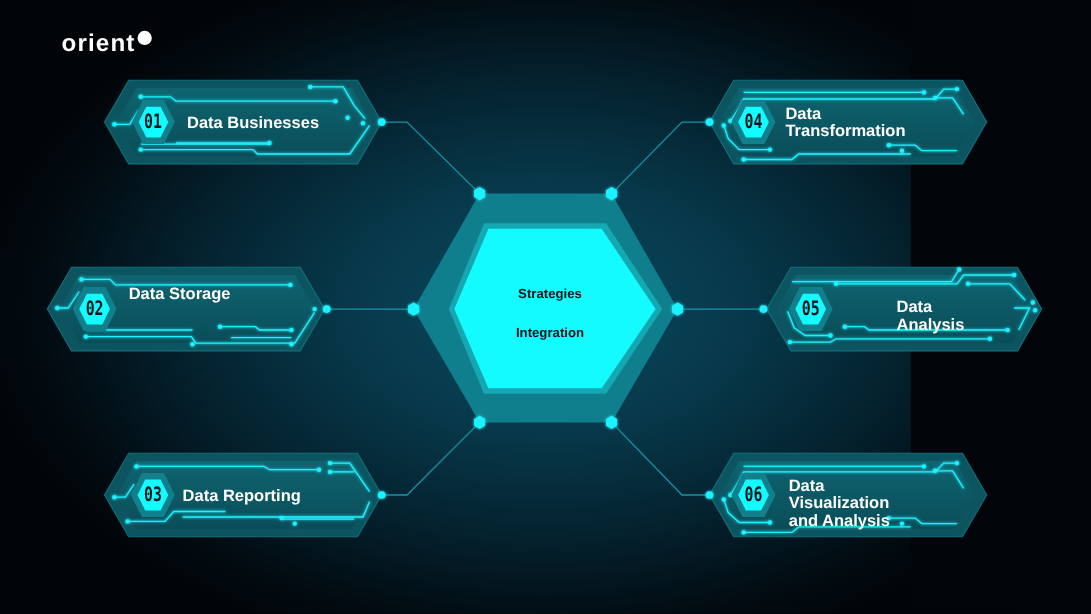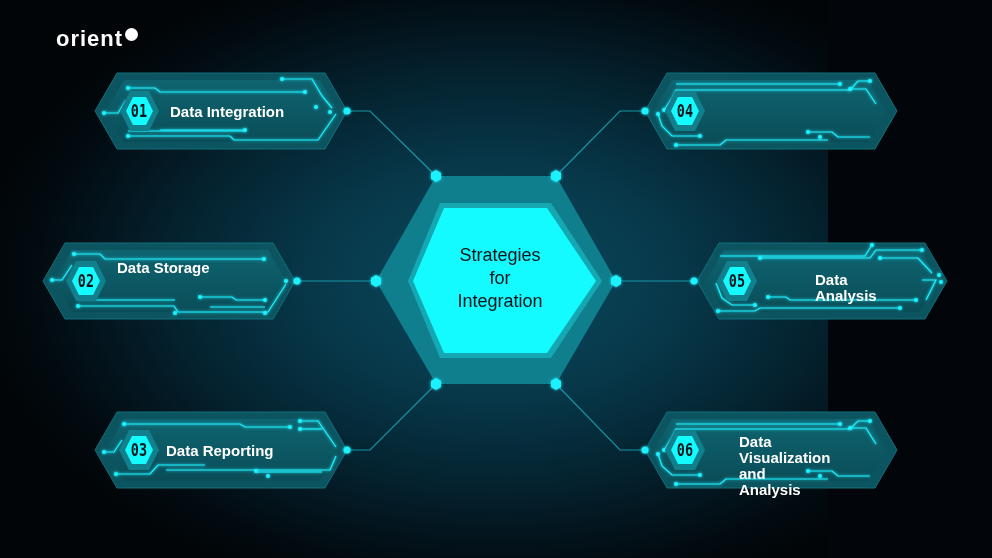--- a/index.html
+++ b/index.html
@@ -3,21 +3,21 @@
 <meta charset="utf-8">
 <style>
   html,body{margin:0;padding:0;background:#02060a;}
   body{width:992px;height:558px;overflow:hidden;position:relative;font-family:"Liberation Sans","DejaVu Sans",sans-serif;}
   .stage{position:absolute;left:0;top:0;width:828px;height:558px;
     background:radial-gradient(ellipse 520px 330px at 496px 280px,#0a4a5e 0%,#07384a 35%,#04202c 65%,#020b11 88%,#010508 100%);}
   svg.art{position:absolute;left:0;top:0;}
   .logo{position:absolute;left:56px;top:26px;color:#ffffff;font-weight:bold;font-size:22px;letter-spacing:1px;display:flex;align-items:center;}
   .logo-dot{display:inline-block;width:13px;height:13px;border-radius:50%;background:#ffffff;margin-left:2px;margin-top:-10px;}
   .center-text{position:absolute;left:430px;top:244px;width:140px;text-align:center;color:#05141a;line-height:23px;}
-  .center-text .b{font-weight:normal;font-size:18px;}
+  .center-text .b{font-weight:bold;font-size:12px;margin-top:12px;}
   .center-text .r{font-weight:normal;font-size:18px;}
   .card-label{position:absolute;color:#ffffff;font-weight:bold;font-size:15px;line-height:16px;}
   .badge-num{position:absolute;width:40px;text-align:center;color:#06161c;font-family:"DejaVu Sans Mono","Liberation Mono",monospace;font-weight:bold;font-size:18px;transform:scaleX(0.75);}
 </style>
 </head>
 <body>
 
 <div class="stage">
 
 <svg class="art" width="992" height="558" viewBox="0 0 992 558">
@@ -222,51 +222,51 @@
   </g>
 </svg>
 
 <div class="logo">
   <span>orient</span>
   <span class="logo-dot"></span>
 </div>
 
 <div class="center-text">
   <div class="b">Strategies</div>
-  <div class="r">for</div>
   <div class="b">Integration</div>
 </div>
 
 <div>
   <div class="badge-num" style="left:119px;top:100px;">01</div>
-  <div class="card-label" style="left:170px;top:104px;">Data Integration</div>
+  <div class="card-label" style="left:170px;top:104px;">Data Businesses</div>
 </div>
 
 <div>
   <div class="badge-num" style="left:66px;top:270px;">02</div>
   <div class="card-label" style="left:117px;top:260px;">Data Storage</div>
 </div>
 
 <div>
   <div class="badge-num" style="left:119px;top:439px;">03</div>
   <div class="card-label" style="left:166px;top:443px;">Data Reporting</div>
 </div>
 
 <div>
   <div class="badge-num" style="left:665px;top:100px;">04</div>
   <div class="card-label" style="left:714px;top:96px;">
+    <div>Data Transformation</div>
   </div>
 </div>
 
 <div>
   <div class="badge-num" style="left:717px;top:270px;">05</div>
   <div class="card-label" style="left:815px;top:272px;">Data Analysis</div>
 </div>
 
 <div>
   <div class="badge-num" style="left:665px;top:439px;">06</div>
-  <div class="card-label" style="left:739px;top:434px;">
+  <div class="card-label" style="left:717px;top:434px;">
     <div>Data Visualization</div>
     <div>and Analysis</div>
   </div>
 </div>
 
 </div>
 
 </body></html>

